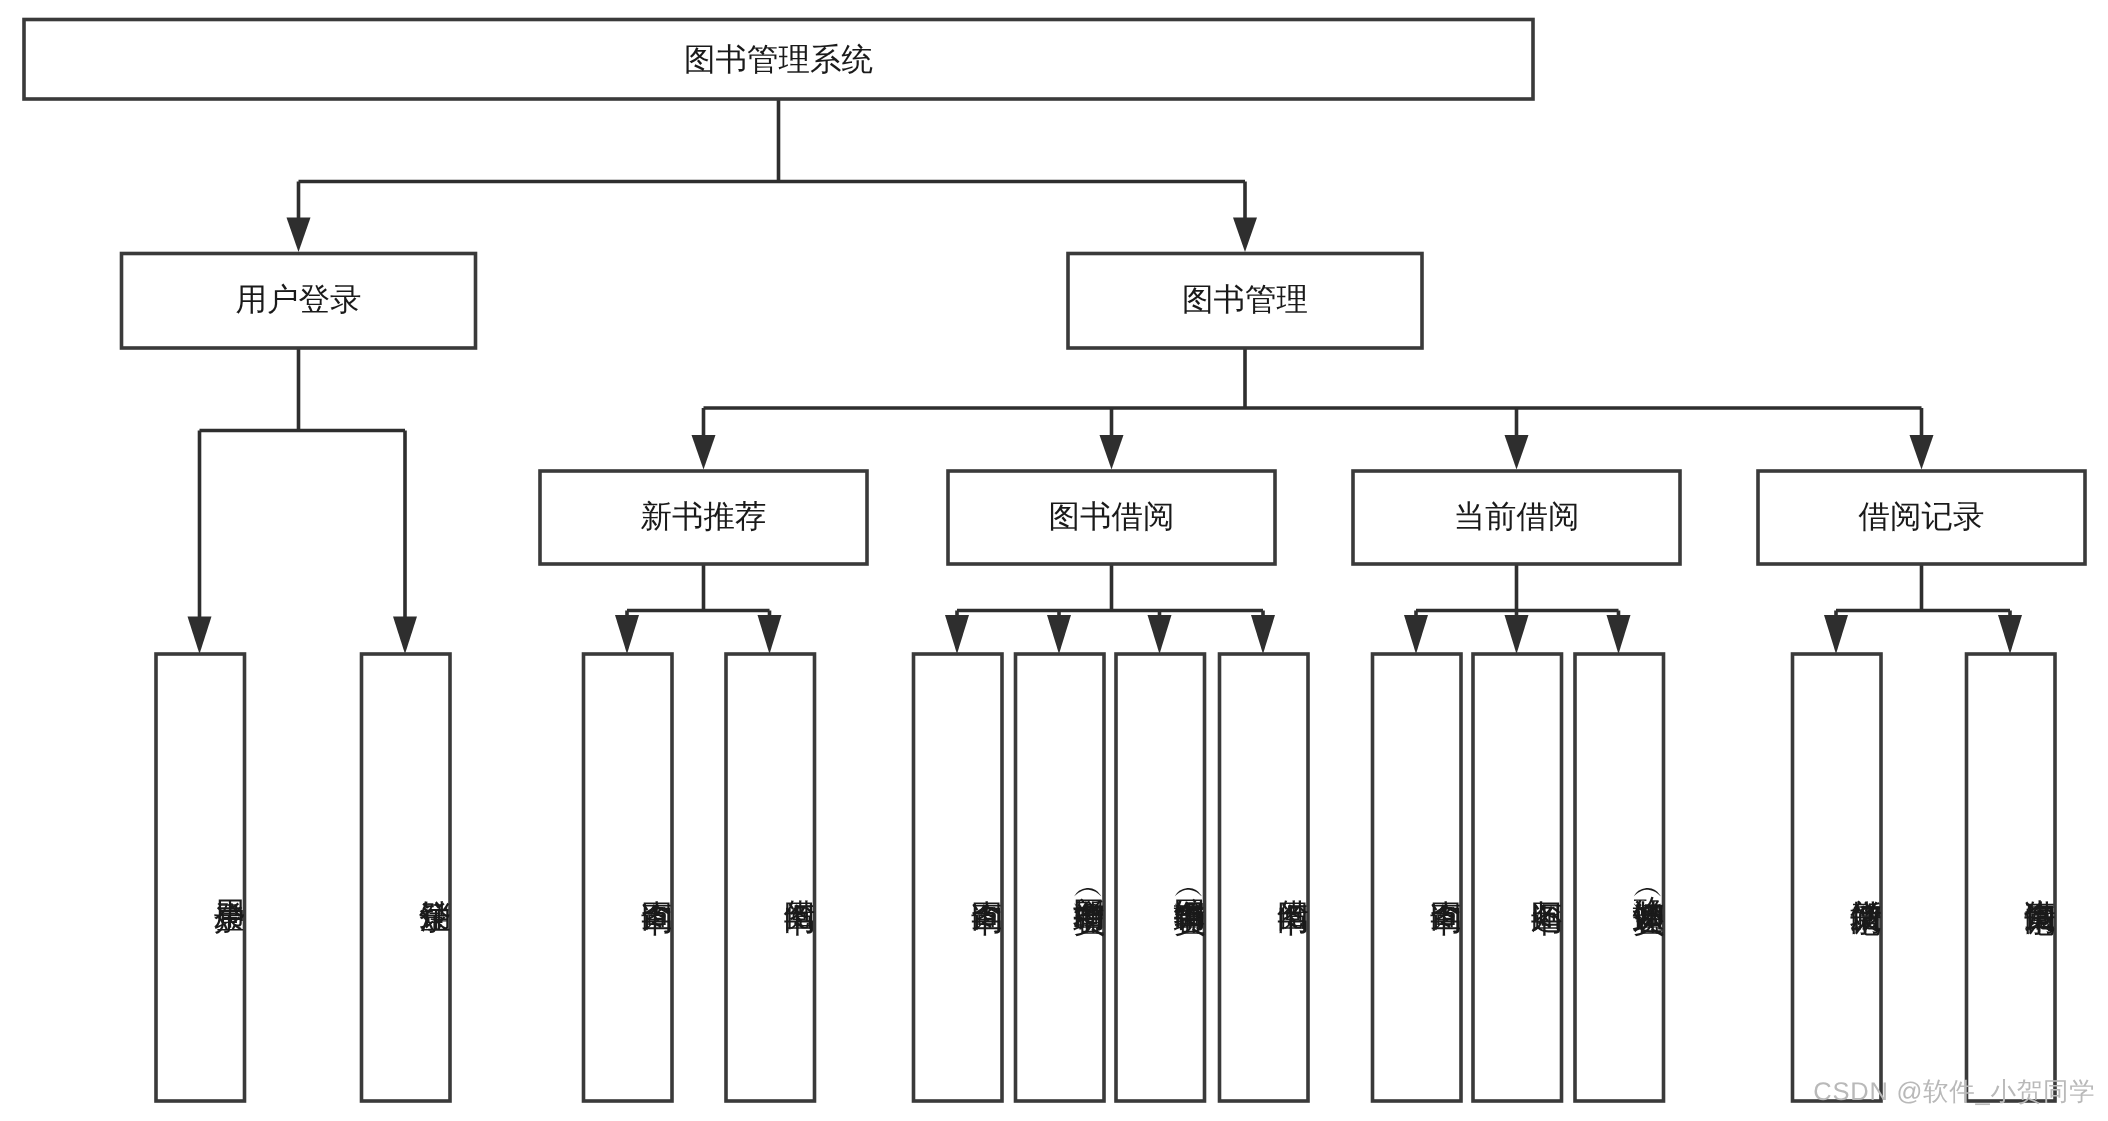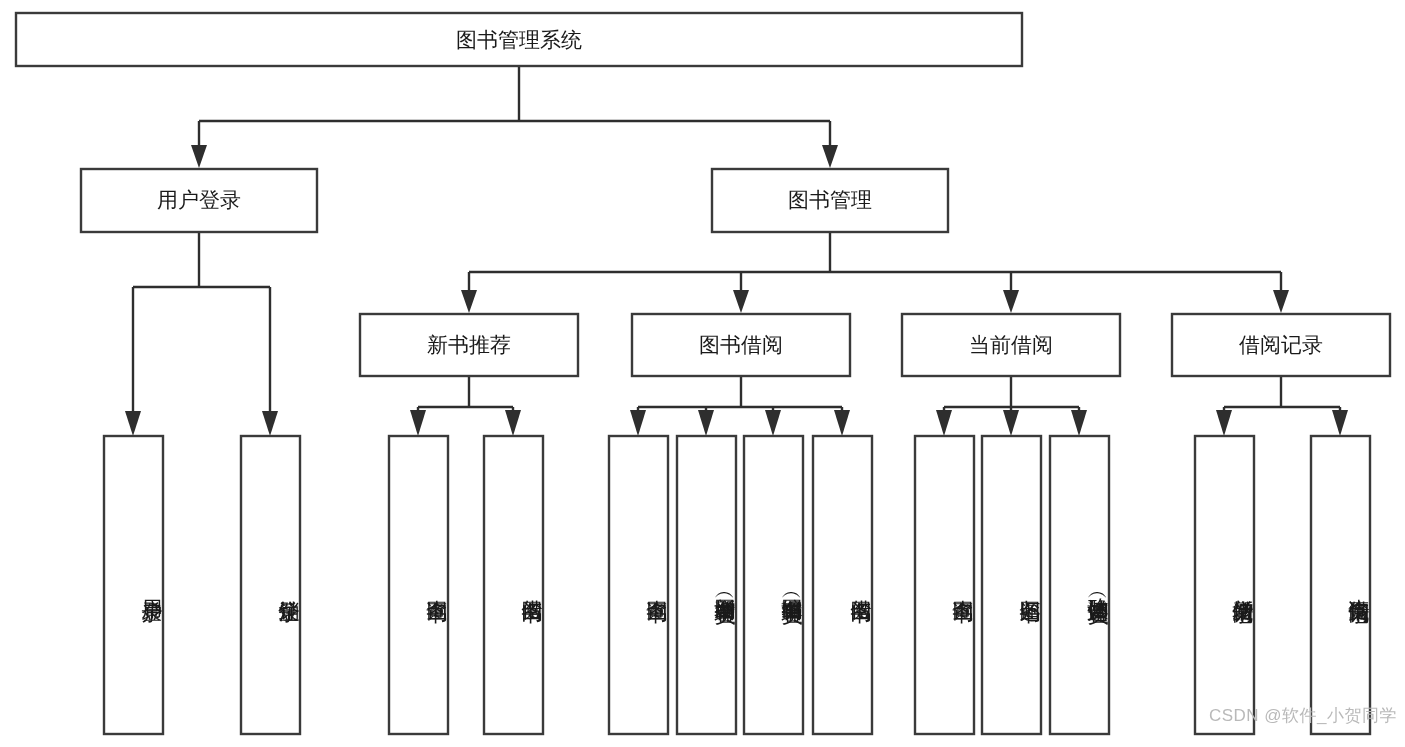--- a/index.html
+++ b/index.html
@@ -59,21 +59,21 @@
     letter-spacing: 1px;
     display: flex;
     align-items: flex-start;
     justify-content: center;
     white-space: nowrap;
     pointer-events: none;
   }
   .watermark {
     position: absolute;
     right: 8px;
-    bottom: 20px;
+    bottom: 8px;
     font-family: "Liberation Sans", "DejaVu Sans", sans-serif;
     font-size: 17px;
     color: #b9b9b9;
     letter-spacing: 0.5px;
     white-space: nowrap;
   }
 </style>
 </head>
 <body>
 

